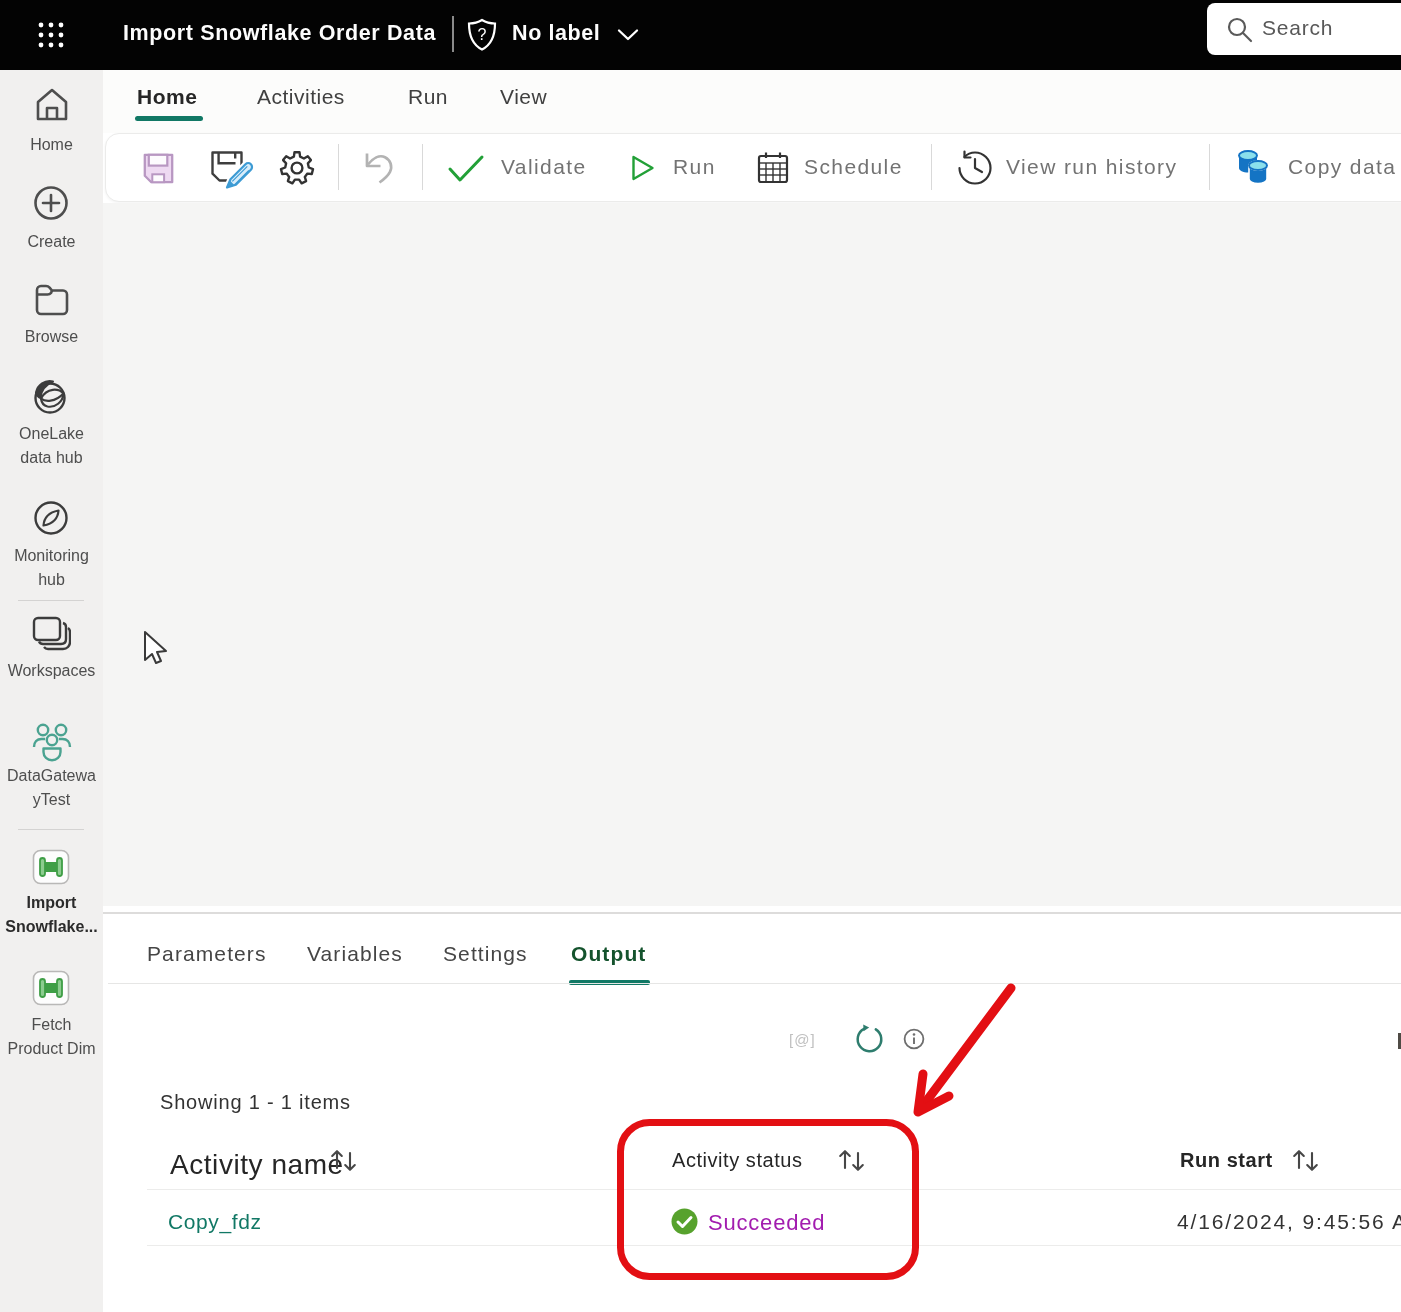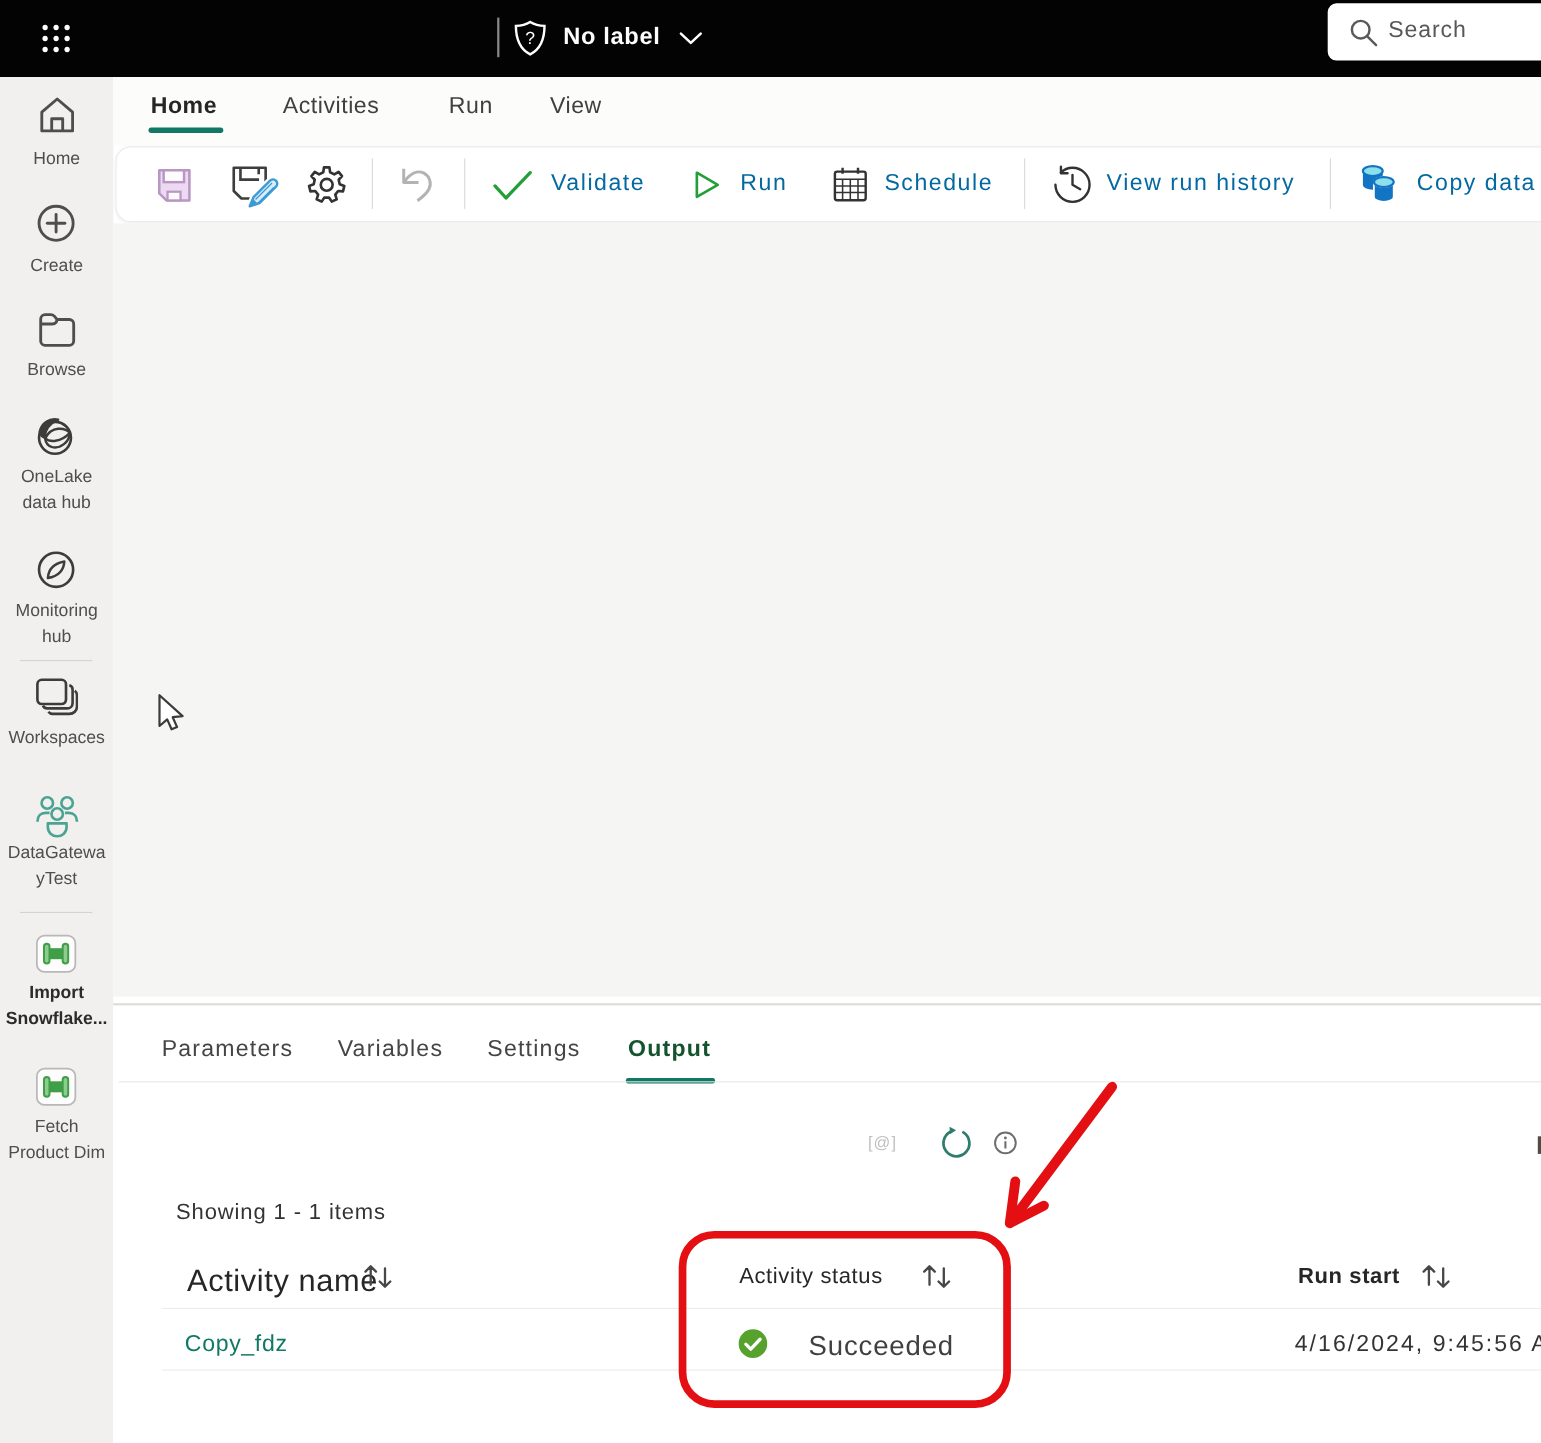--- a/index.html
+++ b/index.html
@@ -14,21 +14,21 @@
   #searchtxt{position:absolute;left:1262px;top:16px;font-size:21px;color:#585858;letter-spacing:.8px}
   
   #rail{position:absolute;left:0;top:70px;width:103px;height:1242px;background:#f1f0ef}
   .rlabel{position:absolute;width:103px;text-align:center;font-size:16px;color:#4e4e4e;line-height:24px}
   .rsep{position:absolute;left:18px;width:66px;height:1px;background:#d4d3d2}
   
   #tabstrip{position:absolute;left:103px;top:70px;width:1298px;height:63px;background:#fcfcfb}
   .mtab{position:absolute;top:15px;font-size:21px;color:#404040;letter-spacing:.5px}
   #toolbar{position:absolute;left:105px;top:133px;width:1310px;height:67px;background:#fff;border:1px solid #ebebea;border-radius:14px;box-shadow:0 1px 3px rgba(0,0,0,.05)}
   .tsep{position:absolute;top:10px;width:1px;height:46px;background:#d9d9d9}
-  .tlabel{position:absolute;top:21px;font-size:21px;color:#0369a1;letter-spacing:1.4px}
+  .tlabel{position:absolute;top:21px;font-size:21px;color:#737373;letter-spacing:1.4px}
   
   #canvas{position:absolute;left:103px;top:203px;width:1298px;height:703px;background:#f5f5f4}
   
   #panel{position:absolute;left:103px;top:912px;width:1298px;height:400px;background:#fff}
   .btab{position:absolute;top:30px;font-size:21px;color:#454545;letter-spacing:1.1px}
   #pline{position:absolute;left:5px;top:71px;width:1293px;height:1px;background:#e6e6e5}
   .hline{position:absolute;height:1px;background:#ececeb}
   </style>
 </head>
 <body>
@@ -40,20 +40,21 @@
         <circle cx="14" cy="4" r="2.4"></circle>
         <circle cx="24" cy="4" r="2.4"></circle>
       <circle cx="4" cy="14" r="2.4"></circle>
         <circle cx="14" cy="14" r="2.4"></circle>
         <circle cx="24" cy="14" r="2.4"></circle>
       <circle cx="4" cy="24" r="2.4"></circle>
         <circle cx="14" cy="24" r="2.4"></circle>
         <circle cx="24" cy="24" r="2.4"></circle>
     </g>
   </svg>
+  <div id="title">Import Snowflake Order Data</div>
   <div id="tdivider"></div>
   <svg class="abs" style="left:466px;top:18px" width="32" height="34" viewBox="0 0 32 34">
     <path d="M16 2 C20 4.5 25 5.5 29 5.5 C29 15 27 26 16 31.5 C5 26 3 15 3 5.5 C7 5.5 12 4.5 16 2 Z" fill="none" stroke="#fff" stroke-width="2.2"></path>
     <text x="16" y="22" font-size="16" fill="#fff" text-anchor="middle" font-family="Liberation Sans">?</text>
   </svg>
   <div id="nolabel">No label</div>
   <svg class="abs" style="left:617px;top:28px" width="22" height="14" viewBox="0 0 22 14">
     <path d="M2 2.5 L11 11 L20 2.5" fill="none" stroke="#fff" stroke-width="2.3" stroke-linecap="round" stroke-linejoin="round"></path>
   </svg>
   <div id="searchbox">
@@ -276,21 +277,21 @@
       <path d="M21 5 L21 21.5 M16.2 17 L21 21.8 L25.8 17"></path>
     </g>
   </svg>
   <div class="hline" style="left:44px;top:277px;width:1254px"></div>
 
   <div style="position:absolute;left:65px;top:298px;font-size:21px;color:#117865;letter-spacing:.6px">Copy_fdz</div>
   <svg class="abs" style="left:568px;top:296px" width="27" height="27" viewBox="0 0 27 27">
     <circle cx="13.5" cy="13.5" r="13" fill="#57a22d"></circle>
     <path d="M7 14 L11.5 18.5 L20 9.5" fill="none" stroke="#fff" stroke-width="3" stroke-linecap="round" stroke-linejoin="round"></path>
   </svg>
-  <div style="position:absolute;left:632px;top:298px;font-size:25px;color:#404040;letter-spacing:.8px">Succeeded</div>
+  <div style="position:absolute;left:605px;top:298px;font-size:22px;color:#a21caf;letter-spacing:.8px">Succeeded</div>
   <div style="position:absolute;left:1074px;top:298px;font-size:21px;color:#333;letter-spacing:1.85px;white-space:nowrap">4/16/2024, 9:45:56 AM</div>
   <div class="hline" style="left:44px;top:333px;width:1254px"></div>
 </div>
 
 <svg class="abs" style="left:600px;top:960px;pointer-events:none" width="440" height="340" viewBox="0 0 440 340">
   <rect x="20.5" y="162.5" width="295" height="154" rx="29" fill="none" stroke="#e30f13" stroke-width="7"></rect>
   <line x1="411" y1="28" x2="325" y2="143" stroke="#e30f13" stroke-width="9" stroke-linecap="round"></line>
   <path d="M318 152 L323 114 M318 152 L349 136" fill="none" stroke="#e30f13" stroke-width="9" stroke-linecap="round"></path>
 </svg>
 

